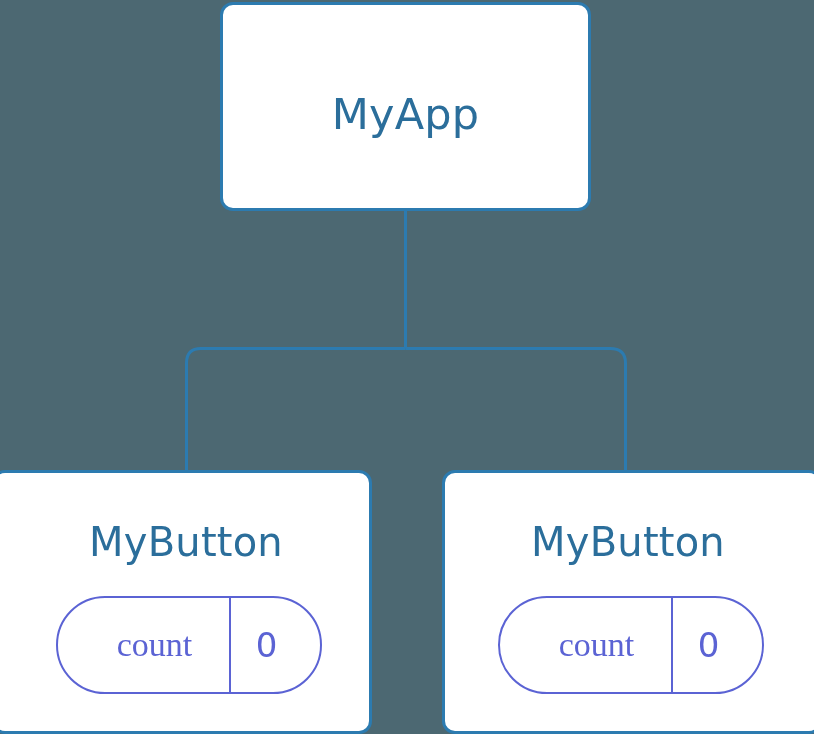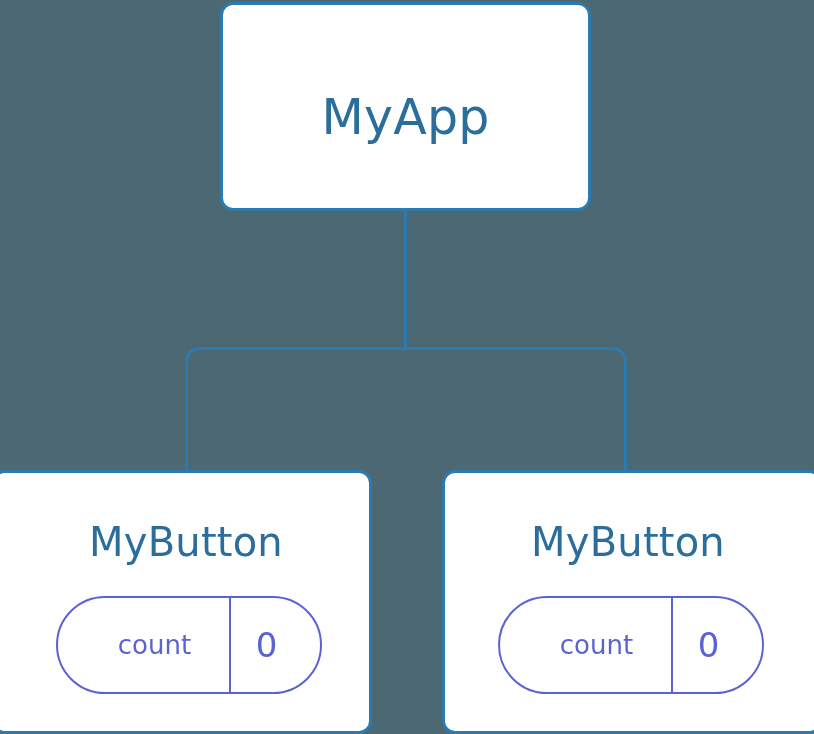--- a/index.html
+++ b/index.html
@@ -53,21 +53,21 @@
 
   
   #node-root {
     left: 220px;
     top: 2px;
     width: 371px;
     height: 209px;
   }
   #node-root .node-title {
     top: 84px;
-    font-size: 49px;
+    font-size: 43px;
   }
 
   
   .node-leaf {
     top: 470px;
     width: 380px;
     height: 264px;
   }
   #node-left  { left: -8px; }
   #node-right { left: 442px; }
@@ -96,24 +96,25 @@
   #node-left .pill  { left: 61px; }
   #node-right .pill { left: 53px; }
 
   .pill-key {
     flex: 0 0 173px;
     display: flex;
     align-items: center;
     justify-content: center;
     border-right: 2.5px solid #5b63d4;
     color: #5b63d4;
-    font-size: 26px;
+    font-size: 34px;
     line-height: 1;
     box-sizing: border-box;
     padding-left: 22px;
+    font-family: Liberation Serif, serif;
   }
   .pill-val {
     flex: 1 1 auto;
     display: flex;
     align-items: center;
     justify-content: center;
     color: #5b63d4;
     font-size: 34px;
     line-height: 1;
     box-sizing: border-box;

